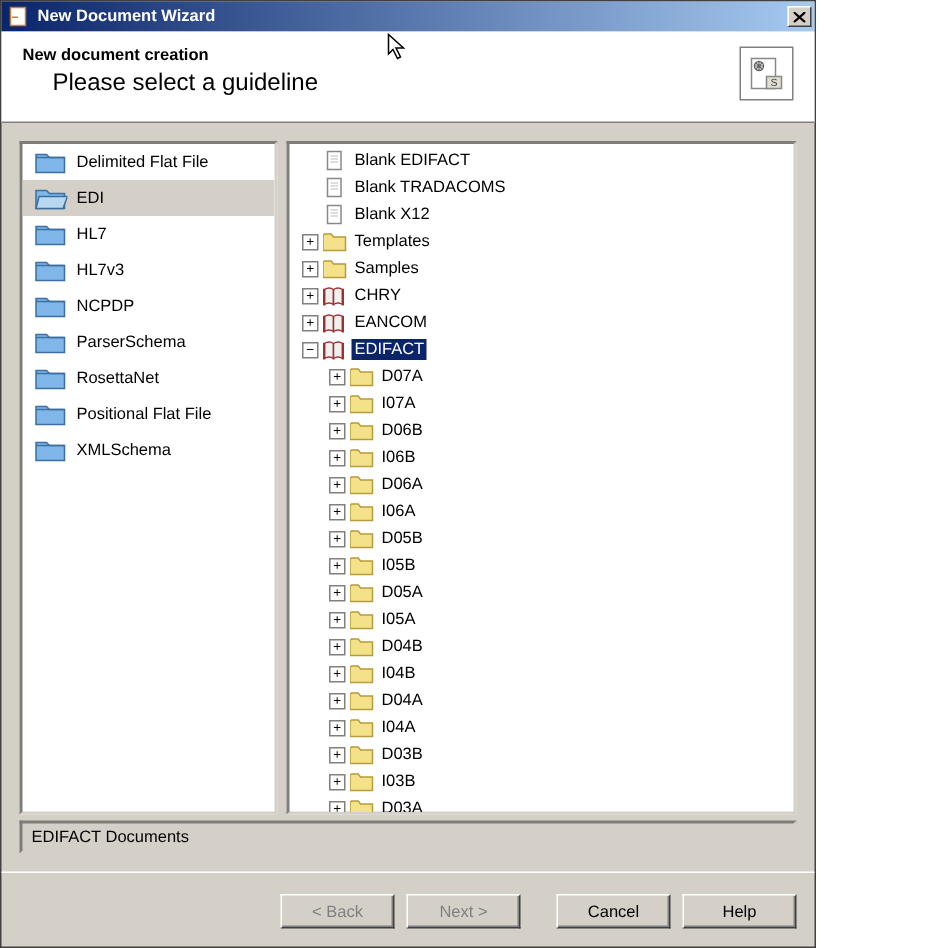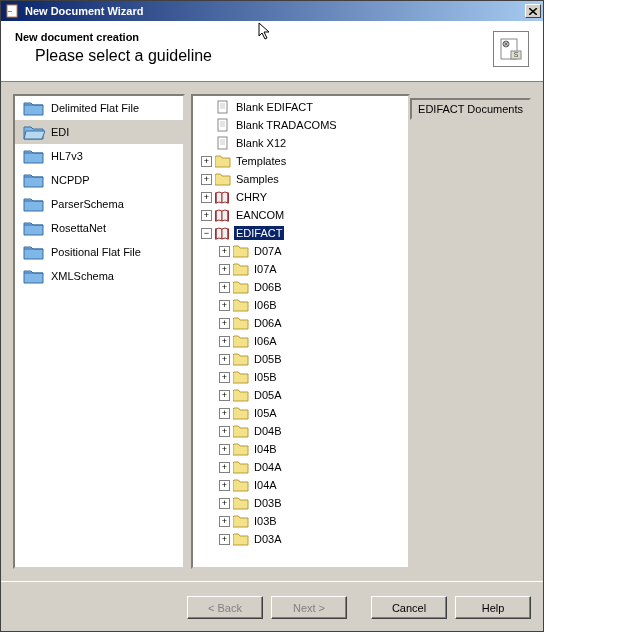--- a/index.html
+++ b/index.html
@@ -7,21 +7,21 @@
   .window { width:544px; height:632px; border:1px solid #404040; background:#d4d0c8; display:flex; flex-direction:column; }
   .titlebar { height:20px; background:linear-gradient(to right, #0a246a, #a6caf0); display:flex; align-items:center; justify-content:space-between; padding:0 2px; }
   .titlebar-left { display:flex; align-items:center; gap:4px; padding-left:2px;}
   .titlebar-icon { width:16px; height:16px; display:flex; align-items:center; justify-content:center; }
   .titlebar-title { color:#fff; font-weight:bold; font-size:11px; }
   .titlebar-close { width:16px; height:14px; background:#d4d0c8; border:1px solid #fff; border-right-color:#404040; border-bottom-color:#404040; display:flex; align-items:center; justify-content:center; font-family:Arial; font-size:10px; font-weight:bold; }
   .header { background:#fff; padding:10px 14px 14px 14px; display:flex; justify-content:space-between; align-items:flex-start; border-bottom:1px solid #808080; }
   .header-text h1 { font-size:11px; font-weight:bold; margin:0 0 4px 0; }
   .header-text p { margin:0 0 0 20px; font-size:16px; }
   .header-icon { width:36px; height:36px; border:1px solid #808080; display:flex; align-items:center; justify-content:center; background:#fff; }
-  .body { flex:1; padding:12px; display:flex; flex-direction:row; min-height:0; }
+  .body { flex:1; padding:12px; display:flex; flex-direction:column; min-height:0; }
   .panels { flex:1; display:flex; gap:0; min-height:0; }
   .panel { border:2px inset #d4d0c8; background:#fff; overflow:hidden; position:relative; }
   .left-panel { width:172px; }
   .right-panel { flex:1; margin-left:6px; display:flex; }
   .right-scroll { flex:1; overflow-y:scroll; }
   .status { border:2px inset #d4d0c8; background:#d4d0c8; margin-top:4px; padding:3px 6px; height:22px; font-size:11px; }
   .buttons { padding:14px 12px 12px 0; display:flex; justify-content:flex-end; gap:8px; border-top:1px solid #fff; }
   .btn { width:76px; height:23px; background:#d4d0c8; border:1px solid #404040; border-top-color:#fff; border-left-color:#fff; box-shadow: inset -1px -1px 0 #808080, inset 1px 1px 0 #d4d0c8; font-size:11px; display:flex; align-items:center; justify-content:center; }
   .btn.disabled { color:#808080; }
 
@@ -106,20 +106,27 @@
                 <path d="M1 4 L1 16 L20 16 L20 6 L10 6 L8 4 Z" fill="#7fb8e8" stroke="#3a6fa0"></path>
                 <path d="M3 8 L22 8 L19 16 L1 16 Z" fill="#b8d8f0" stroke="#3a6fa0"></path>
               </svg></span>
             <span>EDI</span>
           </div>
           <div class="cat-item">
             <span class="folder-icon"><svg viewBox="0 0 22 18">
                 <path d="M1 4 L1 16 L20 16 L20 6 L10 6 L8 4 Z" fill="#7fb8e8" stroke="#3a6fa0"></path>
                 <path d="M1 6 L20 6" stroke="#3a6fa0"></path>
               </svg></span>
+            <span>HL7</span>
+          </div>
+          <div class="cat-item">
+            <span class="folder-icon"><svg viewBox="0 0 22 18">
+                <path d="M1 4 L1 16 L20 16 L20 6 L10 6 L8 4 Z" fill="#7fb8e8" stroke="#3a6fa0"></path>
+                <path d="M1 6 L20 6" stroke="#3a6fa0"></path>
+              </svg></span>
             <span>HL7v3</span>
           </div>
           <div class="cat-item">
             <span class="folder-icon"><svg viewBox="0 0 22 18">
                 <path d="M1 4 L1 16 L20 16 L20 6 L10 6 L8 4 Z" fill="#7fb8e8" stroke="#3a6fa0"></path>
                 <path d="M1 6 L20 6" stroke="#3a6fa0"></path>
               </svg></span>
             <span>NCPDP</span>
           </div>
           <div class="cat-item">

